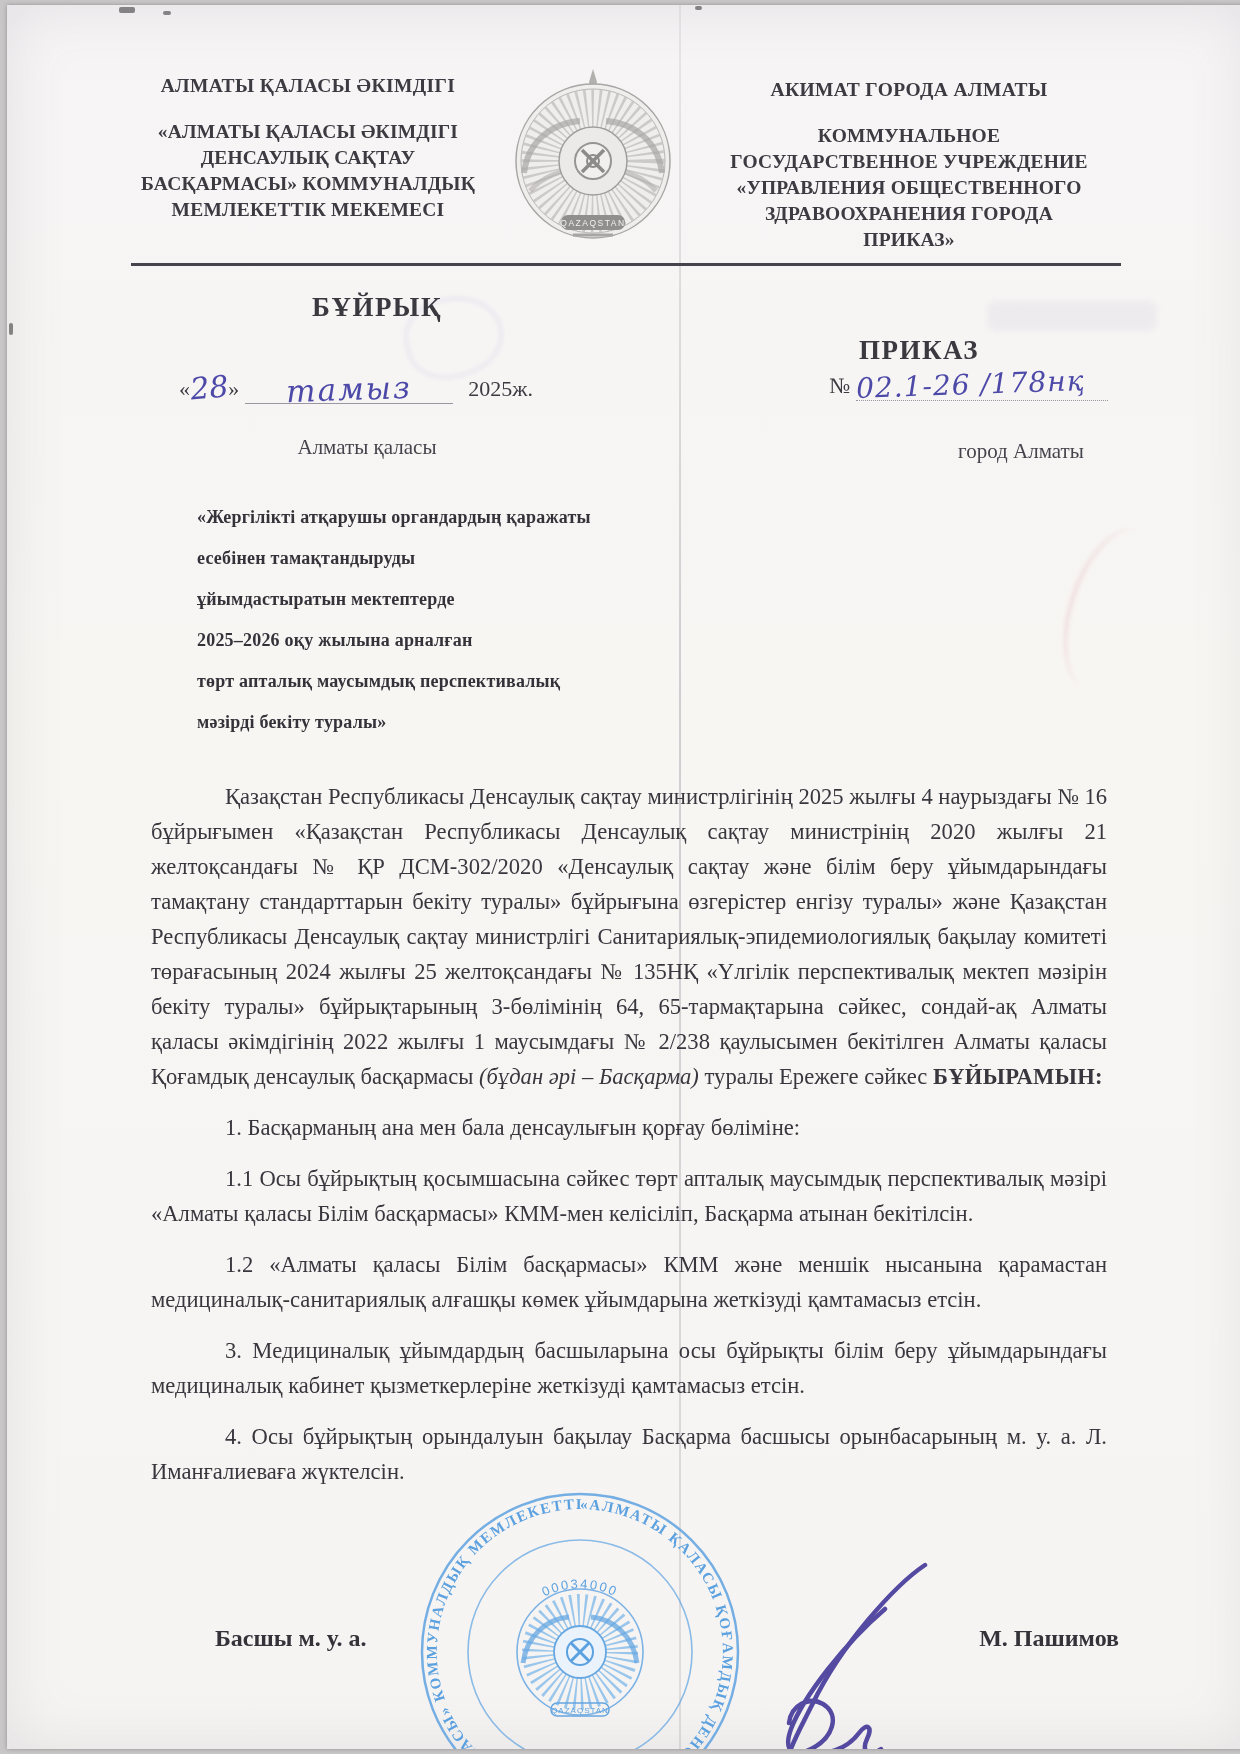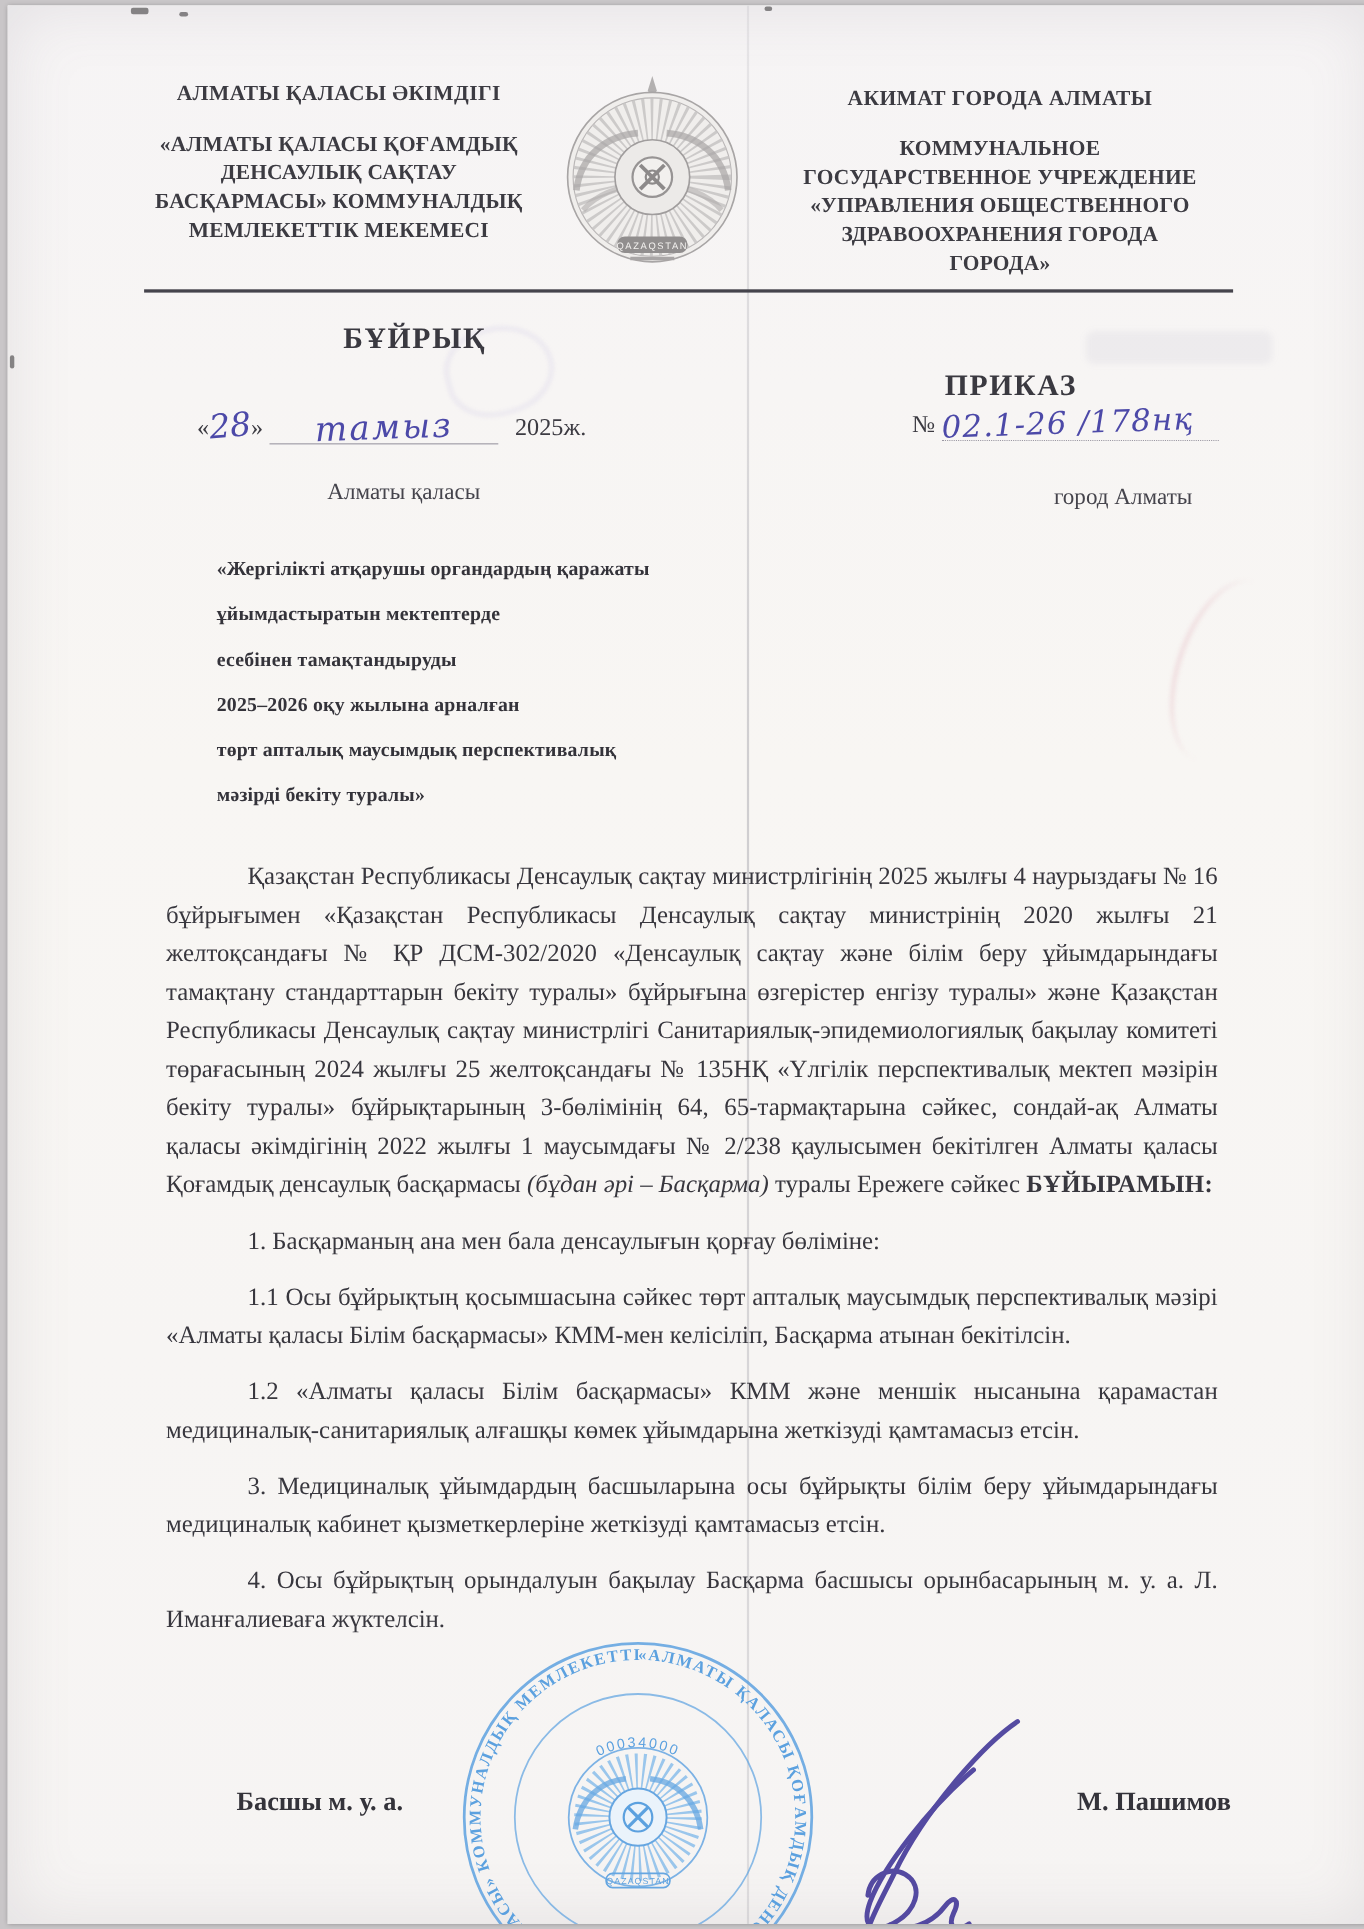--- a/index.html
+++ b/index.html
@@ -78,21 +78,21 @@
     <div class="speck" style="left:156px;top:6px;width:8px;height:4px;"></div>
     <div class="speck" style="left:2px;top:318px;width:4px;height:12px;"></div>
     <div class="speck" style="left:688px;top:1px;width:7px;height:4px;"></div>
     <div class="ghost1"></div>
     <div class="ghost2"></div>
     <div class="ghost3"></div>
 
     <div class="hdr-left">
       <div class="hdr-akimat">АЛМАТЫ ҚАЛАСЫ ӘКІМДІГІ</div>
       <div class="hdr-org">
-        <div>«АЛМАТЫ ҚАЛАСЫ ҚОҒАМДЫҚ</div>
+        <div>«АЛМАТЫ ҚАЛАСЫ ӘКІМДІГІ</div>
         <div>ДЕНСАУЛЫҚ САҚТАУ</div>
         <div>БАСҚАРМАСЫ» КОММУНАЛДЫҚ</div>
         <div>МЕМЛЕКЕТТІК МЕКЕМЕСІ</div>
       </div>
     </div>
 
     <div class="emblem">
       <svg width="166" height="182" viewBox="0 0 166 182">
         <polygon points="83,4 87,17 83,30 79,17" fill="#b3b0b0"></polygon>
         <circle cx="83" cy="96" r="77" fill="#f0eeec" stroke="#a8a5a5" stroke-width="1.5"></circle>
@@ -113,21 +113,21 @@
       </svg>
     </div>
 
     <div class="hdr-right">
       <div class="hdr-akimat">АКИМАТ ГОРОДА АЛМАТЫ</div>
       <div class="hdr-org">
         <div>КОММУНАЛЬНОЕ</div>
         <div>ГОСУДАРСТВЕННОЕ УЧРЕЖДЕНИЕ</div>
         <div>«УПРАВЛЕНИЯ ОБЩЕСТВЕННОГО</div>
         <div>ЗДРАВООХРАНЕНИЯ ГОРОДА</div>
-        <div>ГОРОДА»</div>
+        <div>ПРИКАЗ»</div>
       </div>
     </div>
 
     <div class="rule"></div>
 
     <div class="kk-order">БҰЙРЫҚ</div>
     <div class="ru-order">ПРИКАЗ</div>
 
     <div class="date-row">
       <span>«</span><span class="hand day">28</span><span>»</span>
@@ -138,22 +138,22 @@
     <div class="num-row">
       <span>№</span>
       <span class="num-line"><span class="hand numval">02.1-26 /178нқ</span></span>
     </div>
 
     <div class="place-kk">Алматы қаласы</div>
     <div class="place-ru">город Алматы</div>
 
     <div class="subject">
       <div>«Жергілікті атқарушы органдардың қаражаты</div>
+      <div>есебінен тамақтандыруды</div>
       <div>ұйымдастыратын мектептерде</div>
-      <div>есебінен тамақтандыруды</div>
       <div>2025–2026 оқу жылына арналған</div>
       <div>төрт апталық маусымдық перспективалық</div>
       <div>мәзірді бекіту туралы»</div>
     </div>
 
     <div class="body">
       <p><span>Қазақстан Республикасы Денсаулық сақтау министрлігінің 2025 жылғы 4 наурыздағы № 16 бұйрығымен «Қазақстан Республикасы Денсаулық сақтау министрінің 2020 жылғы 21 желтоқсандағы № ҚР ДСМ-302/2020 «Денсаулық сақтау және білім беру ұйымдарындағы тамақтану стандарттарын бекіту туралы» бұйрығына өзгерістер енгізу туралы» және Қазақстан Республикасы Денсаулық сақтау министрлігі Санитариялық-эпидемиологиялық бақылау комитеті төрағасының 2024 жылғы 25 желтоқсандағы № 135НҚ «Үлгілік перспективалық мектеп мәзірін бекіту туралы» бұйрықтарының 3-бөлімінің 64, 65-тармақтарына сәйкес, сондай-ақ Алматы қаласы әкімдігінің 2022 жылғы 1 маусымдағы № 2/238 қаулысымен бекітілген Алматы қаласы Қоғамдық денсаулық басқармасы </span><span class="it">(бұдан әрі – Басқарма)</span><span> туралы Ережеге сәйкес </span><span class="bd">БҰЙЫРАМЫН:</span></p>
       <p>1. Басқарманың ана мен бала денсаулығын қорғау бөліміне:</p>
       <p>1.1 Осы бұйрықтың қосымшасына сәйкес төрт апталық маусымдық перспективалық мәзірі «Алматы қаласы Білім басқармасы» КММ-мен келісіліп, Басқарма атынан бекітілсін.</p>
       <p>1.2 «Алматы қаласы Білім басқармасы» КММ және меншік нысанына қарамастан медициналық-санитариялық алғашқы көмек ұйымдарына жеткізуді қамтамасыз етсін.</p>

